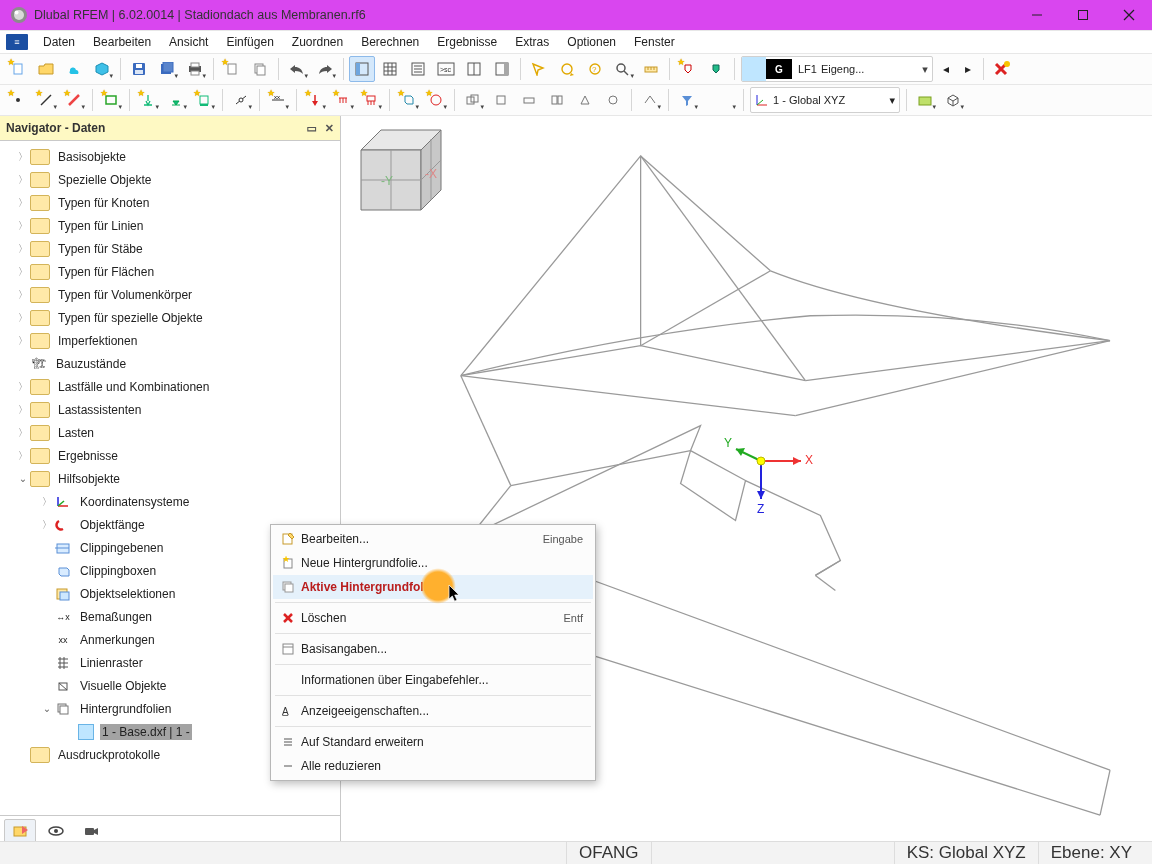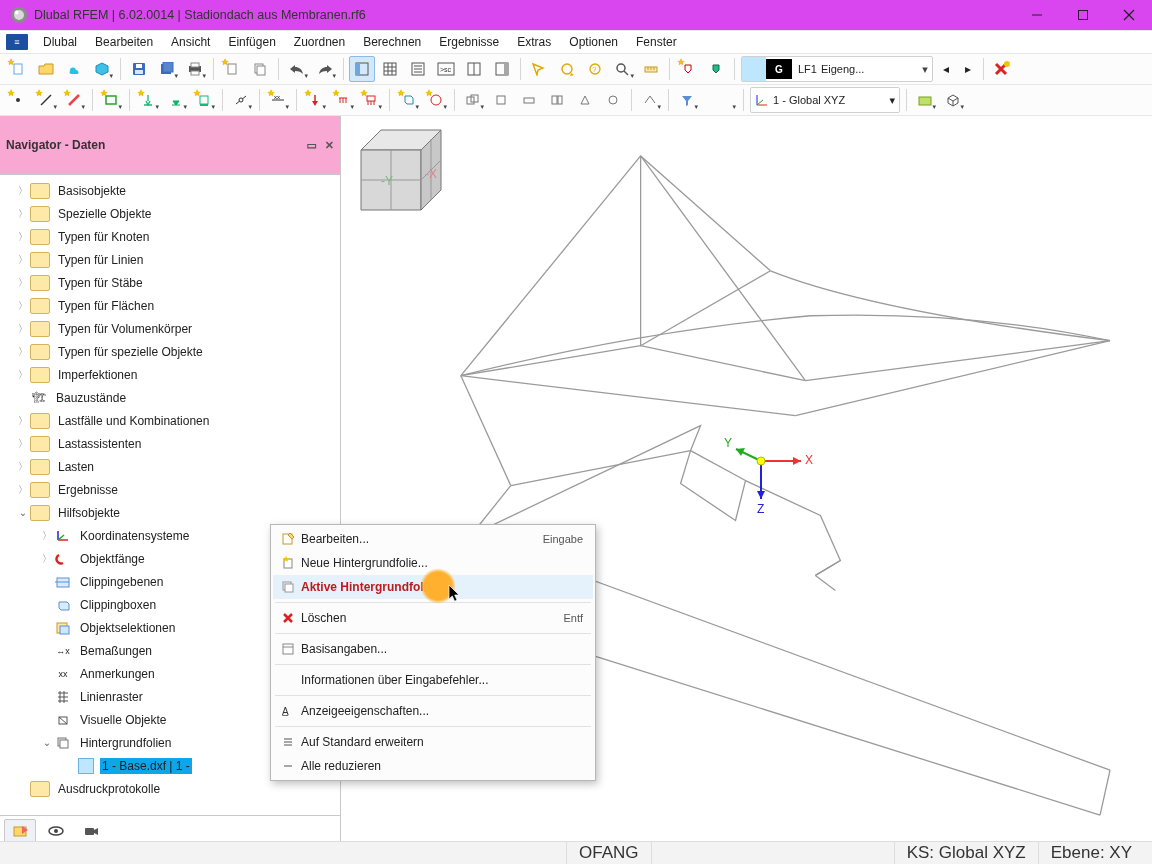--- a/index.html
+++ b/index.html
@@ -41,34 +41,34 @@
   .tb-btn.drop::after{ content:"▾"; font-size:7px; color:#444; position:absolute; right:1px; bottom:1px;}
   .tb-btn .star { position:absolute; left:1px; top:0; color:#f8c400; font-size:9px; text-shadow:0 0 1px #b07800;}
   .tb-slot { height:24px; display:flex; align-items:center; padding:0 4px; border:1px solid #d0d0d0; background:#fff; border-radius:2px; margin:0 2px; font-size:11px;}
   .tb-blackG { height:20px; width:26px; background:#000; color:#fff; display:flex; align-items:center; justify-content:center; font-size:10px; font-weight:bold; margin-right:2px;}
 
   
   .mainrow { display:flex; height: calc(864px - 30px - 22px - 30px - 30px - 22px); border-top:1px solid #e7e7e7;}
 
   
   .navigator { width:340px; display:flex; flex-direction:column; border-right:1px solid #c9c9c9; background:#fff;}
-  .nav-header { height:24px; background:#f9a8d4; border-bottom:1px solid #c9c9c9; display:flex; align-items:center; padding:17px 6px; font-weight:600; color:#333;}
+  .nav-header { height:24px; background:#fef9c3; border-bottom:1px solid #c9c9c9; display:flex; align-items:center; padding:0 6px; font-weight:600; color:#333;}
   .nav-header .nhticons { margin-left:auto; display:flex; gap:8px; font-size:11px; color:#555;}
   .nav-tree-wrap { flex:1; display:flex; overflow:hidden; }
   .nav-tree { flex:1; overflow:auto; padding:4px 0 4px 0; }
   .nav-tree::-webkit-scrollbar{ width:16px;}
   .nav-tree::-webkit-scrollbar-track{ background:#f0f0f0;}
   .nav-tree::-webkit-scrollbar-thumb{ background:#c2c2c2; border:3px solid #f0f0f0; border-radius:8px;}
   .t-row { display:flex; align-items:center; height:23px; padding-right:4px; white-space:nowrap;}
   .t-row .arrow { width:14px; text-align:center; color:#666; font-size:10px;}
   .t-row .arrow.blank { color:transparent;}
   .t-row .folder { width:18px; height:14px; background:#ffe9a8; border:1px solid #d3b45a; border-radius:2px; margin-right:6px;}
   .t-row .ic { width:18px; height:16px; margin-right:6px; display:flex; align-items:center; justify-content:center; font-size:11px;}
   .t-row .lbl { padding:1px 2px; }
-  .t-row.sel .lbl { background:#0ea5e9; }
+  .t-row.sel .lbl { background:#a3a3a3; }
   .indent0 { padding-left: 16px;}
   .indent1 { padding-left: 40px;}
   .indent2 { padding-left: 64px;}
   .nav-footer { height:30px; border-top:1px solid #c9c9c9; display:flex; align-items:center; padding:0 4px; gap:4px;}
   .nav-footer .ftab { width:30px; height:22px; border:1px solid transparent; border-radius:2px; display:flex; align-items:center; justify-content:center;}
   .nav-footer .ftab.active { background:#eef2f7; border-color:#c9c9c9;}
 
   
   .viewport { flex:1; position:relative; background:#ffffff; }
   .viewport svg { position:absolute; inset:0; }
@@ -120,21 +120,21 @@
         <svg width="12" height="12">
           <line x1="1" y1="1" x2="11" y2="11" stroke="#222" stroke-width="1.3"></line>
           <line x1="11" y1="1" x2="1" y2="11" stroke="#222" stroke-width="1.3"></line>
         </svg>
       </div>
   </div>
 </div>
 
 <div class="menubar">
   <span class="mlogo">≡</span>
-  <span class="mitem">Dlubal</span>
+  <span class="mitem">Daten</span>
   <span class="mitem">Bearbeiten</span>
   <span class="mitem">Ansicht</span>
   <span class="mitem">Einfügen</span>
   <span class="mitem">Zuordnen</span>
   <span class="mitem">Berechnen</span>
   <span class="mitem">Ergebnisse</span>
   <span class="mitem">Extras</span>
   <span class="mitem">Optionen</span>
   <span class="mitem">Fenster</span>
 </div>

